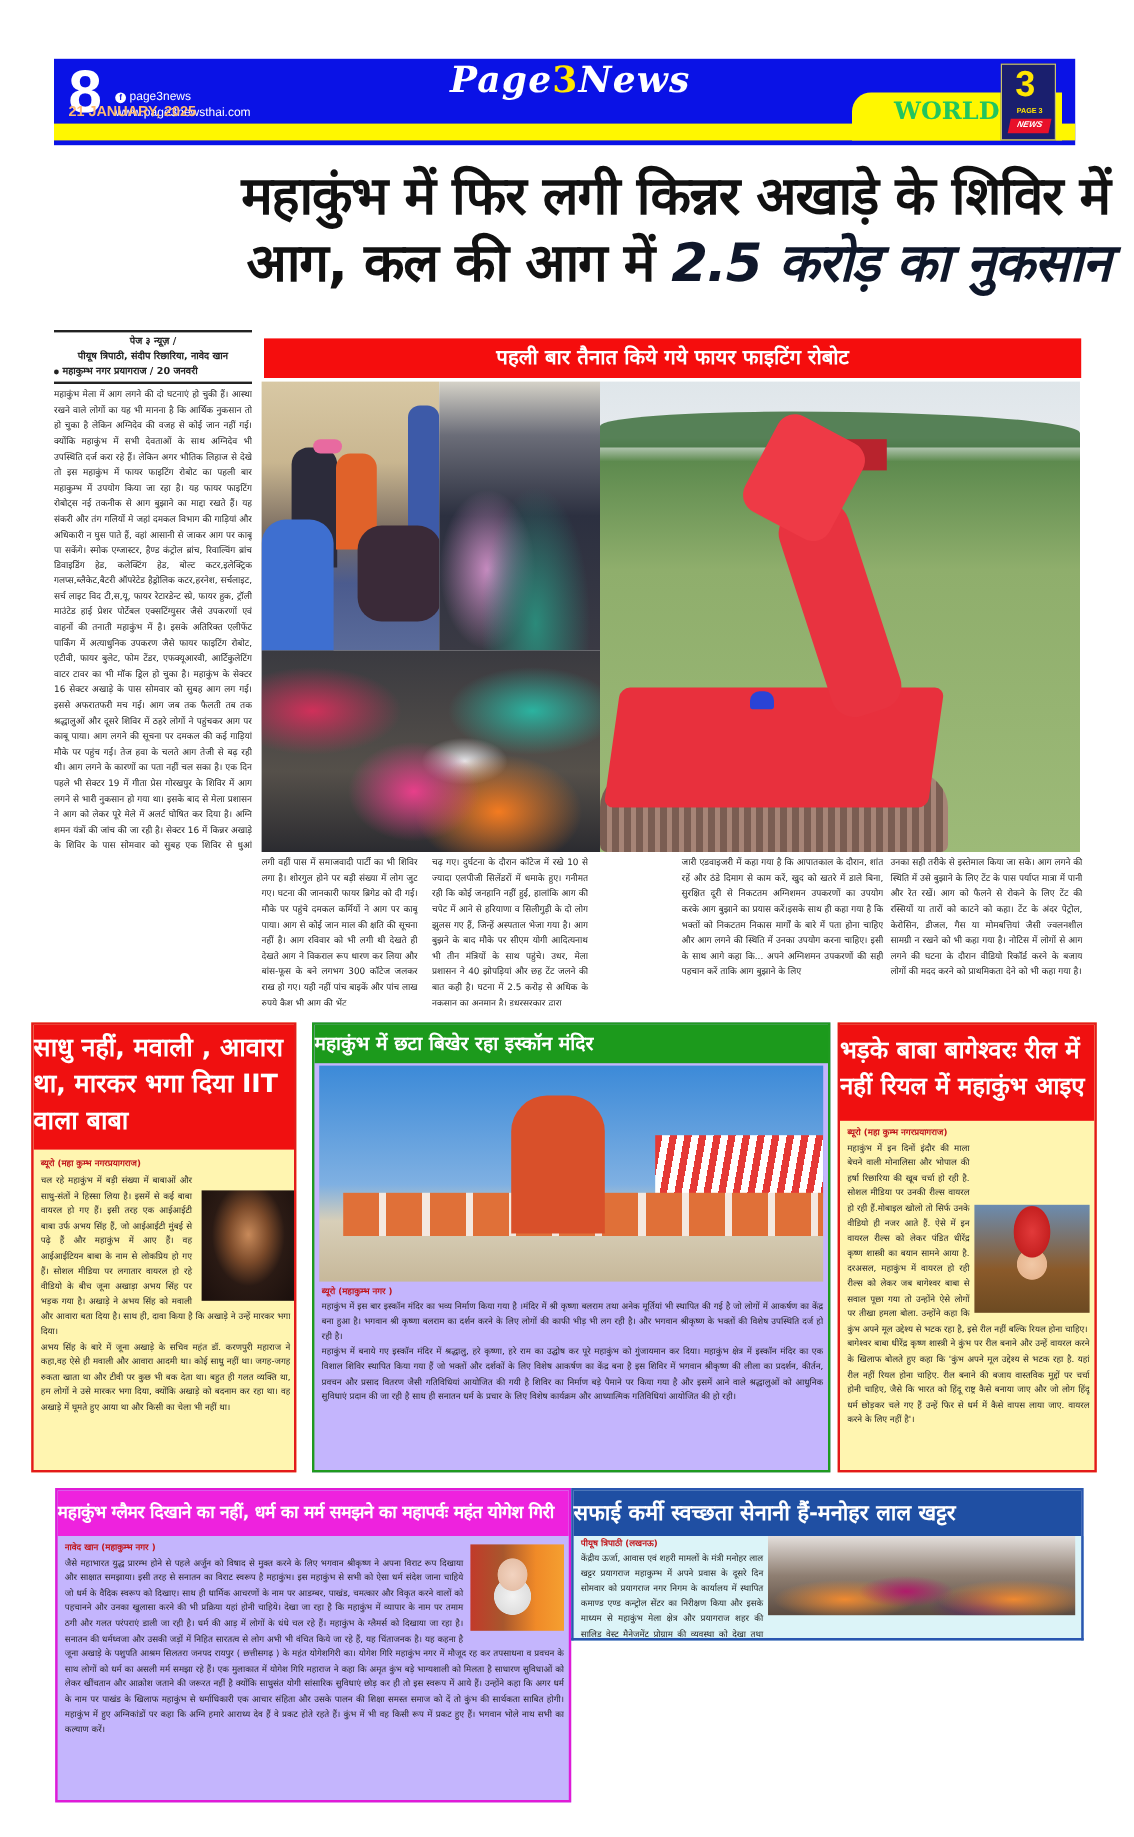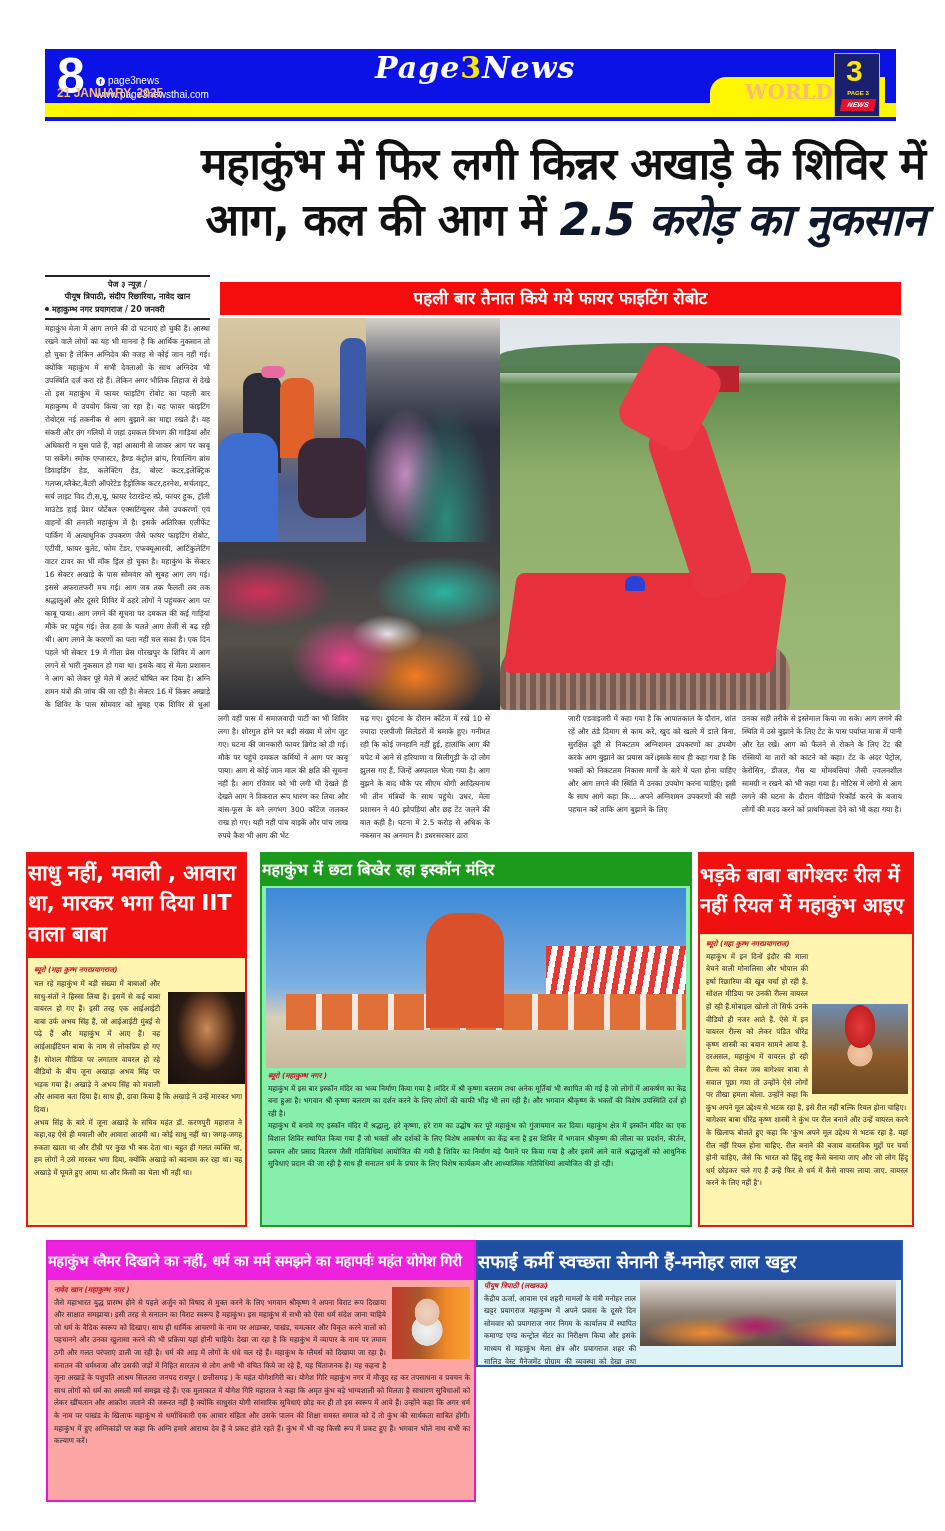--- a/index.html
+++ b/index.html
@@ -10,21 +10,21 @@
   .masthead { position: absolute; left: 45px; top: 49px; width: 851px; height: 72px; background: #0a12e6; }
   .masthead .yellow-strip { position: absolute; left: 0; top: 54px; width: 100%; height: 14px; background: #fff700; }
   .masthead .world-band { position: absolute; left: 665px; top: 28px; width: 175px; height: 40px; background: #fff700; border-top-left-radius: 16px; }
   .masthead .page-num { position: absolute; left: 12px; top: 2px; font: bold 50px/1 "Liberation Sans", sans-serif; color: #fff; letter-spacing: -1px; }
   .masthead .fb { position: absolute; left: 51px; top: 27px; font: 10px/1 "Liberation Sans", sans-serif; color: #fff; display: flex; align-items: center; gap: 3px; }
   .masthead .fb-icon { width: 9px; height: 9px; border-radius: 50%; background: #fff; color: #0a12e6; font: bold 7px/9px "Liberation Sans", sans-serif; text-align: center; }
   .masthead .web { position: absolute; left: 51px; top: 41px; font: 10px/1 "Liberation Sans", sans-serif; color: #fff; }
   .masthead .date { position: absolute; left: 12px; top: 38px; font: bold 12px/1 "Liberation Sans", sans-serif; color: #fdba74; }
   .masthead .brand { position: absolute; left: 330px; top: 4px; font: italic bold 30px/1 "DejaVu Serif", serif; color: #fff; letter-spacing: 1px; }
   .masthead .brand .three { color: #ffe600; font-style: normal; }
-  .masthead .world { position: absolute; left: 700px; top: 33px; font: bold 20px/1 "DejaVu Serif", serif; color: #fdba74; }
+  .masthead .world { position: absolute; left: 700px; top: 33px; font: bold 20px/1 "DejaVu Serif", serif; color: #22c55e; }
   .masthead .logo { position: absolute; left: 789px; top: 4px; width: 46px; height: 64px; background: #1a1f6e; border: 1px solid #c9c26a; }
   .masthead .logo .big3 { position: absolute; left: 11px; top: 2px; font: bold 30px/1 "Liberation Sans", sans-serif; color: #ffe600; }
   .masthead .logo .p3 { position: absolute; left: 4px; top: 36px; width: 38px; text-align: center; font: bold 6px/1 "Liberation Sans", sans-serif; color: #ffe600; }
   .masthead .logo .nw { position: absolute; left: 6px; top: 45px; width: 34px; height: 12px; background: #e8102a; transform: skewX(-12deg); font: italic bold 7px/12px "Liberation Sans", sans-serif; color: #fff; text-align: center; }
 
   
   .headline { position: absolute; left: 20px; top: 136px; width: 905px; text-align: right; font: bold 44px/1.28 "DejaVu Sans", sans-serif; color: #111; letter-spacing: -1px; }
   .headline .red { color: #0f172a; font-style: italic; }
 
   
@@ -67,29 +67,29 @@
   .ph-robot .track { position: absolute; left: 0; top: 325px; width: 290px; height: 67px; background: repeating-linear-gradient(90deg, #7a5d52 0 6px, #a68476 6px 10px); border-radius: 30px 30px 6px 6px; }
   .ph-robot .pipe { position: absolute; left: 170px; top: 100px; width: 60px; height: 180px; background: #e83340; border-radius: 20px; transform: rotate(-18deg); }
   .ph-robot .nozzle { position: absolute; left: 130px; top: 35px; width: 80px; height: 90px; background: #ee3a46; border-radius: 16px; transform: rotate(28deg); }
   .ph-robot .beacon { position: absolute; left: 125px; top: 258px; width: 20px; height: 15px; background: #2a43d6; border-radius: 8px 8px 2px 2px; }
   .ph-robot .truck { position: absolute; left: 195px; top: 48px; width: 44px; height: 26px; background: #b8232d; }
 
   
   .box { position: absolute; overflow: hidden; }
   .box-head { position: absolute; left: 0; top: 0; width: 100%; text-align: left; color: #fff; font-weight: bold; font-family: "DejaVu Sans", sans-serif; }
   .box-body { position: absolute; font: 7.2px/1.75 "DejaVu Sans", sans-serif; color: #222; text-align: justify; }
-  .dateline { color: #c0161c; font-weight: bold; font-style: italic; }
+  .dateline { color: #c0161c; font-weight: bold; }
 
   .box-sadhu { left: 26px; top: 852px; width: 221px; height: 375px; background: #fff5b0; border: 2px solid #e31a1a; }
   .box-sadhu .box-head { height: 104px; background: #f01010; font-size: 21px; line-height: 1.45; padding-top: 4px; }
-  .box-iskcon { left: 260px; top: 852px; width: 432px; height: 375px; background: #86efac; border: 2px solid #1f9a1f; }
+  .box-iskcon { left: 260px; top: 852px; width: 432px; height: 375px; background: #c4b5fd; border: 2px solid #1f9a1f; }
   .box-iskcon .box-head { height: 32px; background: #1c9a1c; font-size: 16px; line-height: 32px; }
   .box-bageshwar { left: 698px; top: 852px; width: 216px; height: 375px; background: #fff5b0; border: 2px solid #e31a1a; }
   .box-bageshwar .box-head { height: 80px; background: #f01010; font-size: 20px; line-height: 1.5; padding-top: 6px; }
-  .box-yogesh { left: 46px; top: 1240px; width: 430px; height: 262px; background: #fca5a5; border: 2px solid #e01ad6; }
+  .box-yogesh { left: 46px; top: 1240px; width: 430px; height: 262px; background: #c4b5fd; border: 2px solid #e01ad6; }
   .box-yogesh .box-head { height: 38px; background: #ee22de; font-size: 14.5px; line-height: 38px; letter-spacing: -0.3px; }
   .box-khattar-frame { position: absolute; left: 476px; top: 1240px; width: 427px; height: 125px; background: #dcf4f8; border: 2px solid #2a56b0; }
   .box-khattar-frame .box-head { height: 40px; background: #1f4fa3; border-bottom: 2px solid #2fa02f; font-size: 18px; line-height: 40px; }
 
   .thumb { position: absolute; }
   .thumb-sadhu { left: 140px; top: 138px; width: 78px; height: 92px; background:
       radial-gradient(ellipse at 50% 40%, #c88a5a 0%, #7b4a2a 30%, #2a1a14 55%, #1a0f0c 100%); }
   .thumb-bageshwar { left: 112px; top: 150px; width: 96px; height: 90px; background:
       radial-gradient(ellipse at 50% 25%, #e23a3a 0%, #c52020 22%, transparent 23%),
       radial-gradient(ellipse at 50% 55%, #f1c8a6 0%, #e7b58f 18%, transparent 19%),

